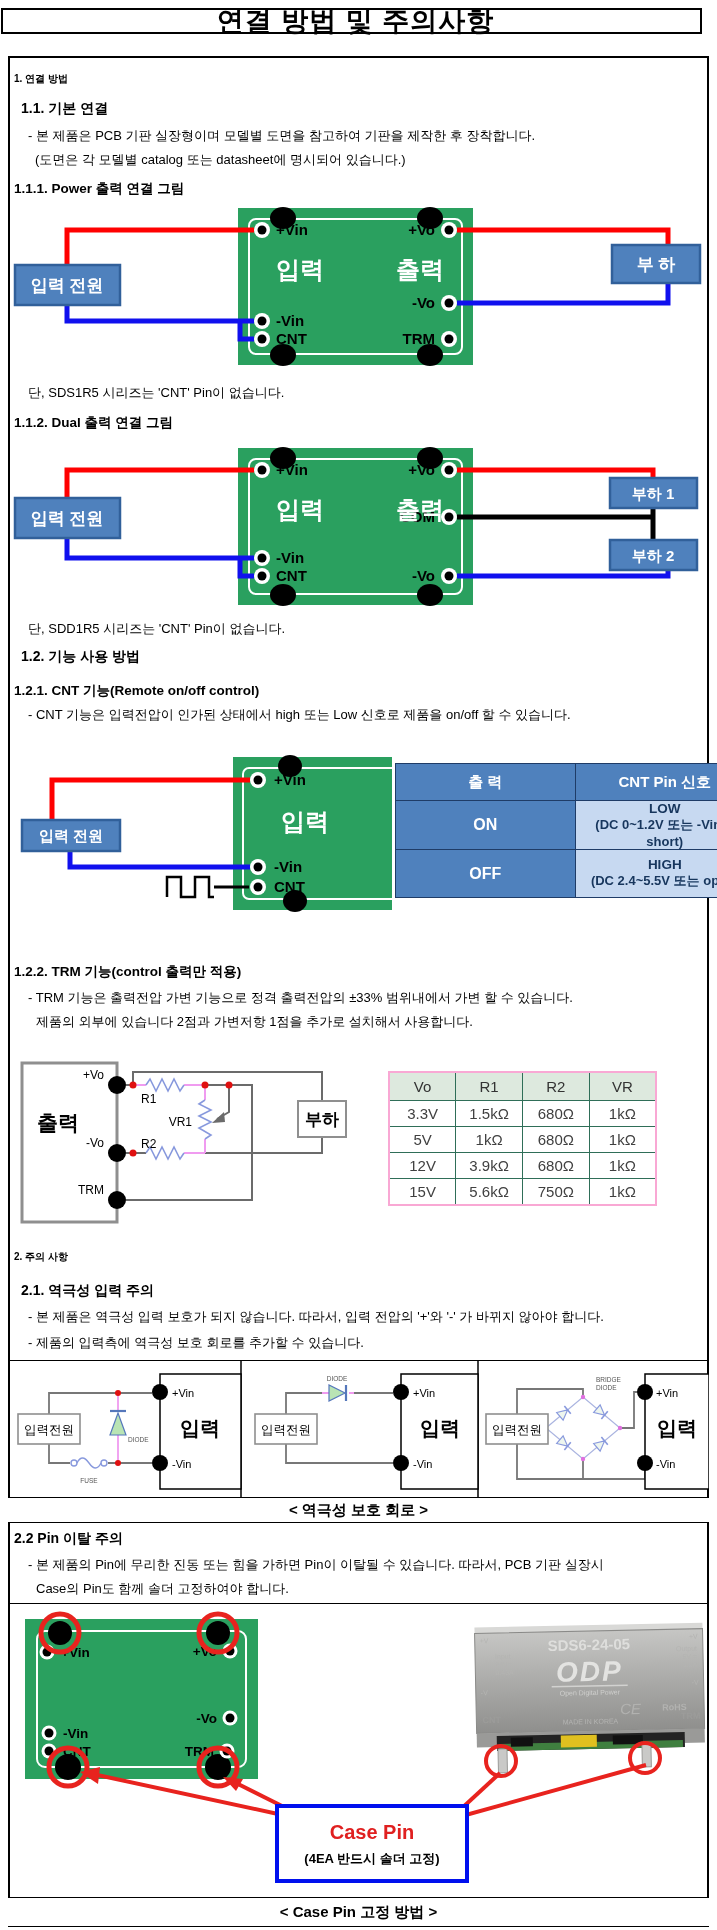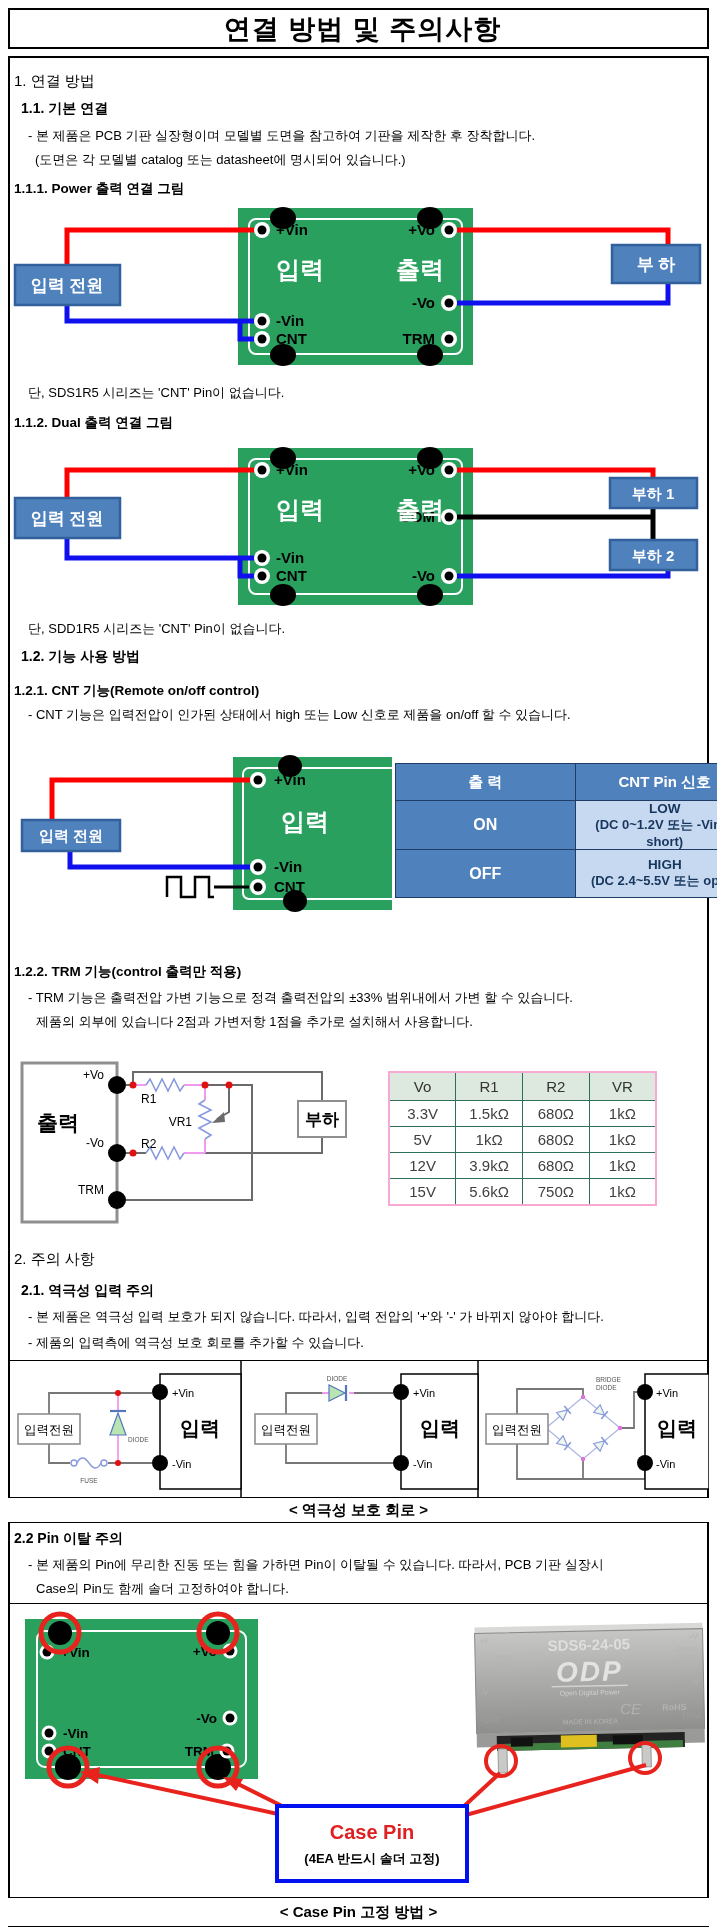--- a/index.html
+++ b/index.html
@@ -1,23 +1,23 @@
 <!DOCTYPE html>
 <html><head>
 <meta charset="utf-8">
 <style>
   html,body{margin:0;padding:0;background:#fff;}
   #page{position:relative;width:717px;height:1930px;background:#fff;
         font-family:"Liberation Sans","DejaVu Sans",sans-serif;color:#000;overflow:hidden;}
   .abs{position:absolute;}
   .frame{border:2px solid #000;box-sizing:border-box;background:#fff;}
-  #title-box{left:8px;top:8px;width:701px;height:41px;display:flex;align-items:center;justify-content:center;padding-left:8px;}
+  #title-box{left:1px;top:8px;width:701px;height:26px;display:flex;align-items:center;justify-content:center;padding-left:8px;}
   #title-box .t{font-size:27px;font-weight:bold;letter-spacing:1px;}
   #body-box{left:8px;top:56px;width:701px;height:1871px;border:2px solid #000;box-sizing:border-box;}
-  .h1{font-size:15px;font-weight:normal;}
+  .h1{font-size:10px;font-weight:bold;}
   .h2{font-size:14px;font-weight:bold;}
   .h3{font-size:13.5px;font-weight:bold;}
   .body-line{font-size:13px;}
   .note-line{font-size:13px;}
   svg{position:absolute;overflow:hidden;}
   svg text{font-family:"Liberation Sans","DejaVu Sans",sans-serif;}
   
   #cnt-table{position:absolute;left:395px;top:763px;width:360px;border-collapse:collapse;table-layout:fixed;}
   #cnt-table td,#cnt-table th{border:1.5px solid #1f3c67;text-align:center;padding:0;}
   #cnt-table .hd{background:#4f81bd;color:#fff;font-weight:bold;font-size:15px;height:36px;}

